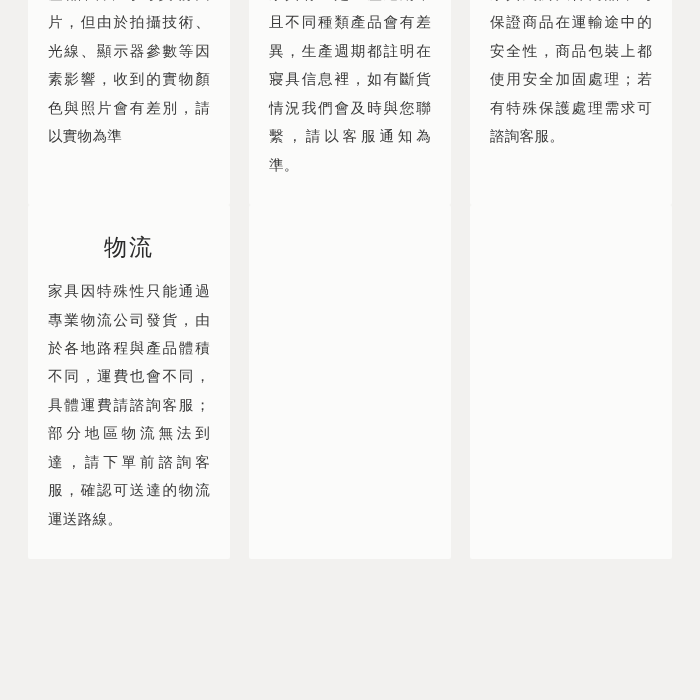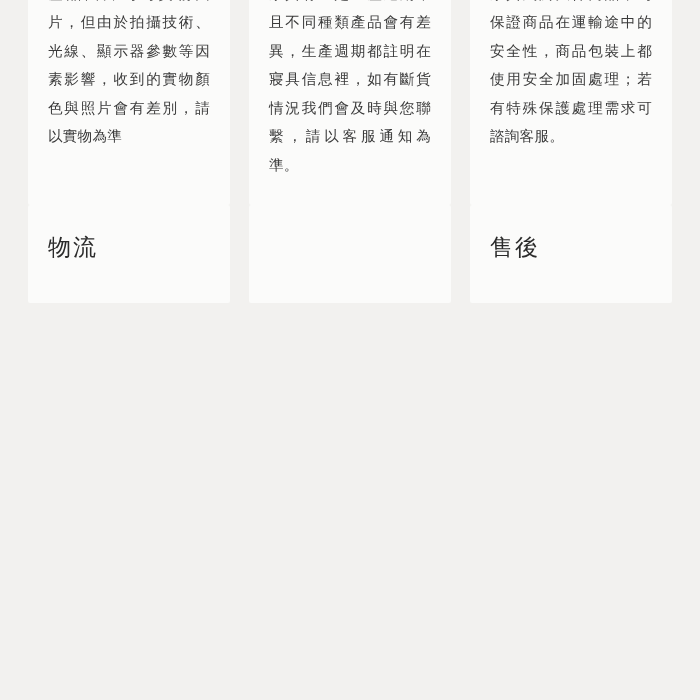--- a/index.html
+++ b/index.html
@@ -33,21 +33,21 @@
   .row-top {
     margin-top: -42px;
   }
   .card {
     background: #fbfbfa;
     box-sizing: border-box;
     padding: 22px 20px 26px 20px;
     border-radius: 2px;
   }
   .card-title {
-    text-align: left;
+    text-align: center;
     font-size: 23px;
     line-height: 1.3;
     letter-spacing: 2px;
     color: #2b2b2b;
     margin: 6px 0 14px 0;
     font-weight: 400;
   }
   .card-body {
     font-size: 14.6px;
     line-height: 1.95;
@@ -74,21 +74,21 @@
       <div class="card-body">家具有一定生產週期，且不同種類產品會有差異，生產週期都註明在寢具信息裡，如有斷貨情況我們會及時與您聯繫，請以客服通知為準。</div>
     </div>
     <div class="card card-top">
       <div class="card-body">家具屬於大件商品，為保證商品在運輸途中的安全性，商品包裝上都使用安全加固處理；若有特殊保護處理需求可諮詢客服。</div>
     </div>
   </div>
 
   <div class="grid">
     <div class="card">
       <div class="card-title">物流</div>
+      <div class="card-body">家具因特殊性只能通過專業物流公司發貨，由於各地路程與產品體積不同，運費也會不同，具體運費請諮詢客服；部分地區物流無法到達，請下單前諮詢客服，確認可送達的物流運送路線。</div>
     </div>
     <div class="card">
     </div>
     <div class="card">
-      <div class="card-title">售後</div>
     </div>
   </div>
 
 </div>
 
 </body></html>

